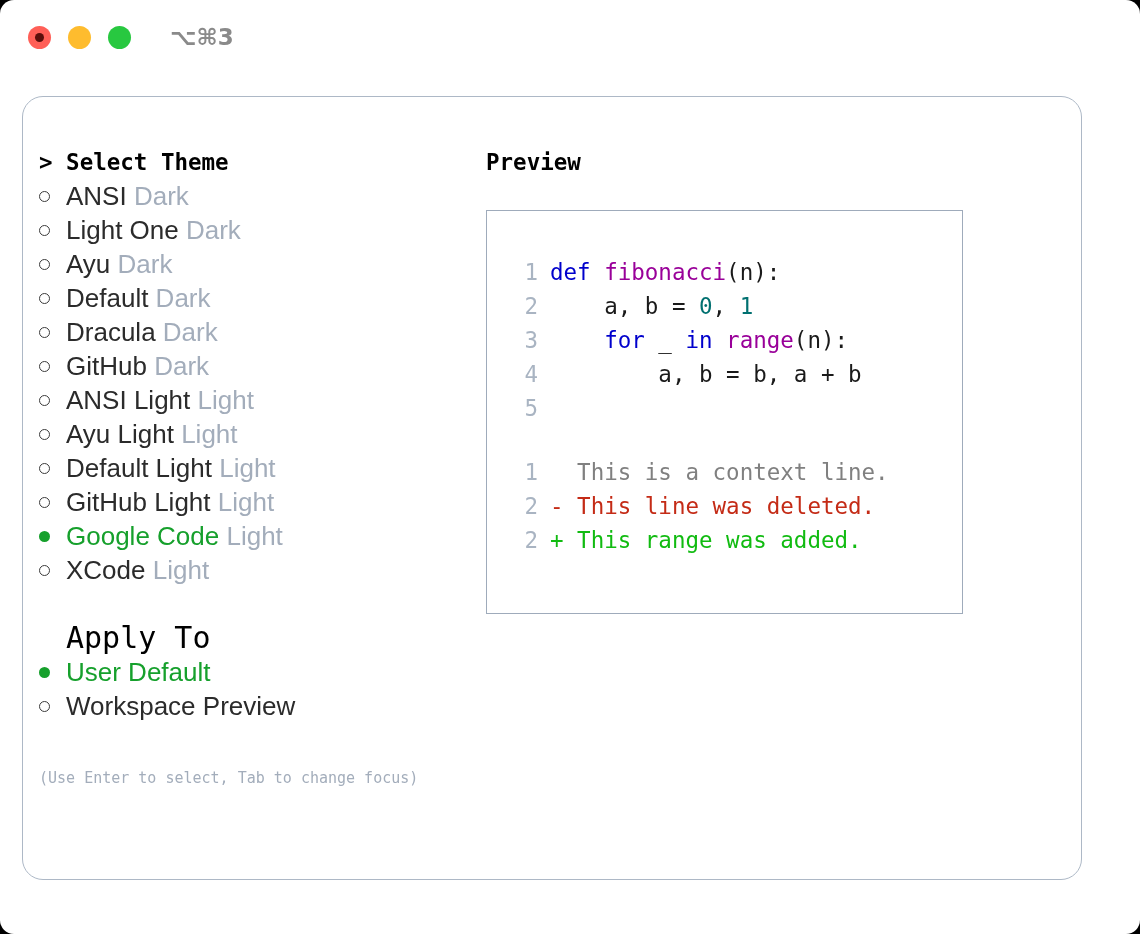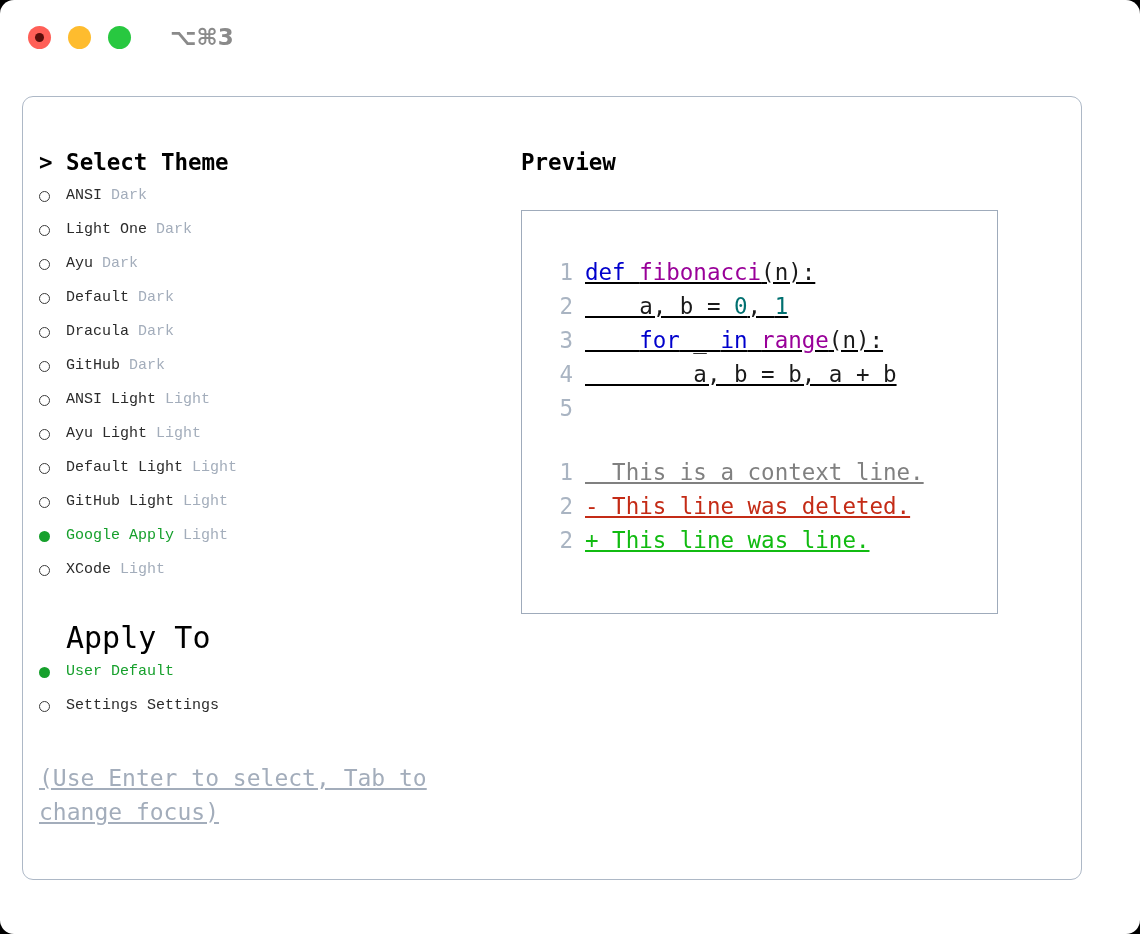--- a/index.html
+++ b/index.html
@@ -67,21 +67,21 @@
   }
 
   
   #main-panel {
     position: absolute;
     left: 22px;
     top: 96px;
     width: 1060px;
     height: 784px;
     border: 1.6px solid #adb8c6;
-    border-radius: 11px;
+    border-radius: 21px;
     background: #ffffff;
   }
 
   #panel-inner {
     position: absolute;
     left: 0; top: 0;
     width: 100%; height: 100%;
   }
 
   
@@ -97,24 +97,24 @@
     line-height: 34px;
     color: #000000;
     white-space: pre;
     font-family: "DejaVu Sans Mono", "Liberation Mono", monospace;
   }
   .section-header.focused { font-weight: 700; }
 
   .opt-row {
     display: flex;
     align-items: baseline;
-    font-size: 15px;
-    line-height: 34px;
-    white-space: pre;
-    font-family: Liberation Mono, monospace;
+    font-size: 26px;
+    line-height: 34px;
+    white-space: pre;
+    font-family: Liberation Sans, sans-serif;
   }
 
   .bullet-cell {
     width: 27px;
     flex: 0 0 27px;
     position: relative;
     align-self: center;
     height: 34px;
   }
   .bullet {
@@ -141,31 +141,30 @@
     padding-left: 27px;
     white-space: pre;
     font-family: "DejaVu Sans Mono", "Liberation Mono", monospace;
   }
 
   #hint-text {
     position: absolute;
     left: 16px;
     top: 664px;
     width: 420px;
-    font-size: 23px;
+    font-size: 15px;
     line-height: 34px;
     color: #a3adbb;
     font-family: "DejaVu Sans Mono", "Liberation Mono", monospace;
-    text-decoration: underline;
   }
 
   
   #right-col {
     position: absolute;
-    left: 498px;
+    left: 463px;
     top: 48px;
     width: 498px;
   }
 
   #preview-title {
     font-size: 22.5px;
     line-height: 34px;
     font-weight: 700;
     color: #000000;
     font-family: "DejaVu Sans Mono", "Liberation Mono", monospace;
@@ -190,21 +189,21 @@
     font-family: "DejaVu Sans Mono", "Liberation Mono", monospace;
     padding-left: 21px;
   }
   .gutter {
     flex: 0 0 30px;
     width: 30px;
     text-align: right;
     color: #a9b4c2;
     margin-right: 12px;
   }
-  .code-text { white-space: pre; text-decoration: underline; }
+  .code-text { white-space: pre; }
 
   .blank-line { height: 30px; }
 
   
   .tok-kw   { color: #0000cc; }
   .tok-fn   { color: #990099; }
   .tok-num  { color: #007070; }
   .tok-plain{ color: #1a1a1a; }
 
   
@@ -237,47 +236,47 @@
             <div class="opt-row"><div class="bullet-cell"><div class="bullet off"></div></div><span class="opt-label">ANSI</span><span class="opt-tag"> Dark</span></div>
             <div class="opt-row"><div class="bullet-cell"><div class="bullet off"></div></div><span class="opt-label">Light One</span><span class="opt-tag"> Dark</span></div>
             <div class="opt-row"><div class="bullet-cell"><div class="bullet off"></div></div><span class="opt-label">Ayu</span><span class="opt-tag"> Dark</span></div>
             <div class="opt-row"><div class="bullet-cell"><div class="bullet off"></div></div><span class="opt-label">Default</span><span class="opt-tag"> Dark</span></div>
             <div class="opt-row"><div class="bullet-cell"><div class="bullet off"></div></div><span class="opt-label">Dracula</span><span class="opt-tag"> Dark</span></div>
             <div class="opt-row"><div class="bullet-cell"><div class="bullet off"></div></div><span class="opt-label">GitHub</span><span class="opt-tag"> Dark</span></div>
             <div class="opt-row"><div class="bullet-cell"><div class="bullet off"></div></div><span class="opt-label">ANSI Light</span><span class="opt-tag"> Light</span></div>
             <div class="opt-row"><div class="bullet-cell"><div class="bullet off"></div></div><span class="opt-label">Ayu Light</span><span class="opt-tag"> Light</span></div>
             <div class="opt-row"><div class="bullet-cell"><div class="bullet off"></div></div><span class="opt-label">Default Light</span><span class="opt-tag"> Light</span></div>
             <div class="opt-row"><div class="bullet-cell"><div class="bullet off"></div></div><span class="opt-label">GitHub Light</span><span class="opt-tag"> Light</span></div>
-            <div class="opt-row"><div class="bullet-cell"><div class="bullet on"></div></div><span class="opt-label selected">Google Apply</span><span class="opt-tag"> Light</span></div>
+            <div class="opt-row"><div class="bullet-cell"><div class="bullet on"></div></div><span class="opt-label selected">Google Code</span><span class="opt-tag"> Light</span></div>
             <div class="opt-row"><div class="bullet-cell"><div class="bullet off"></div></div><span class="opt-label">XCode</span><span class="opt-tag"> Light</span></div>
           </div>
         <div class="spacer-line"></div>
         <div class="apply-header">Apply To</div>
         <div id="apply-list">
             <div class="opt-row"><div class="bullet-cell"><div class="bullet on"></div></div><span class="opt-label selected">User Default</span></div>
-            <div class="opt-row"><div class="bullet-cell"><div class="bullet off"></div></div><span class="opt-label">Settings Settings</span></div>
+            <div class="opt-row"><div class="bullet-cell"><div class="bullet off"></div></div><span class="opt-label">Workspace Preview</span></div>
           </div>
       </div>
 
       <div id="hint-text">(Use Enter to select, Tab to change focus)</div>
 
       <div id="right-col">
         <div id="preview-title">Preview</div>
         <div id="preview-box">
           <div id="code-block">
               <div class="code-line"><span class="gutter">1</span><span class="code-text"><span class="tok-kw">def </span><span class="tok-fn">fibonacci</span><span class="tok-plain">(n):</span></span></div>
               <div class="code-line"><span class="gutter">2</span><span class="code-text"><span class="tok-plain">    a, b = </span><span class="tok-num">0</span><span class="tok-plain">, </span><span class="tok-num">1</span></span></div>
               <div class="code-line"><span class="gutter">3</span><span class="code-text"><span class="tok-plain">    </span><span class="tok-kw">for</span><span class="tok-plain"> _ </span><span class="tok-kw">in</span><span class="tok-plain"> </span><span class="tok-fn">range</span><span class="tok-plain">(n):</span></span></div>
               <div class="code-line"><span class="gutter">4</span><span class="code-text"><span class="tok-plain">        a, b = b, a + b</span></span></div>
               <div class="code-line"><span class="gutter">5</span></div>
             </div>
           <div class="blank-line"></div>
           <div id="diff-block">
               <div class="code-line"><span class="gutter">1</span><span class="code-text diff-ctx">  This is a context line.</span></div>
               <div class="code-line"><span class="gutter">2</span><span class="code-text diff-del">- This line was deleted.</span></div>
-              <div class="code-line"><span class="gutter">2</span><span class="code-text diff-add">+ This line was line.</span></div>
+              <div class="code-line"><span class="gutter">2</span><span class="code-text diff-add">+ This range was added.</span></div>
             </div>
         </div>
       </div>
 
     </div>
   </div>
 </div>
 
 </body></html>

